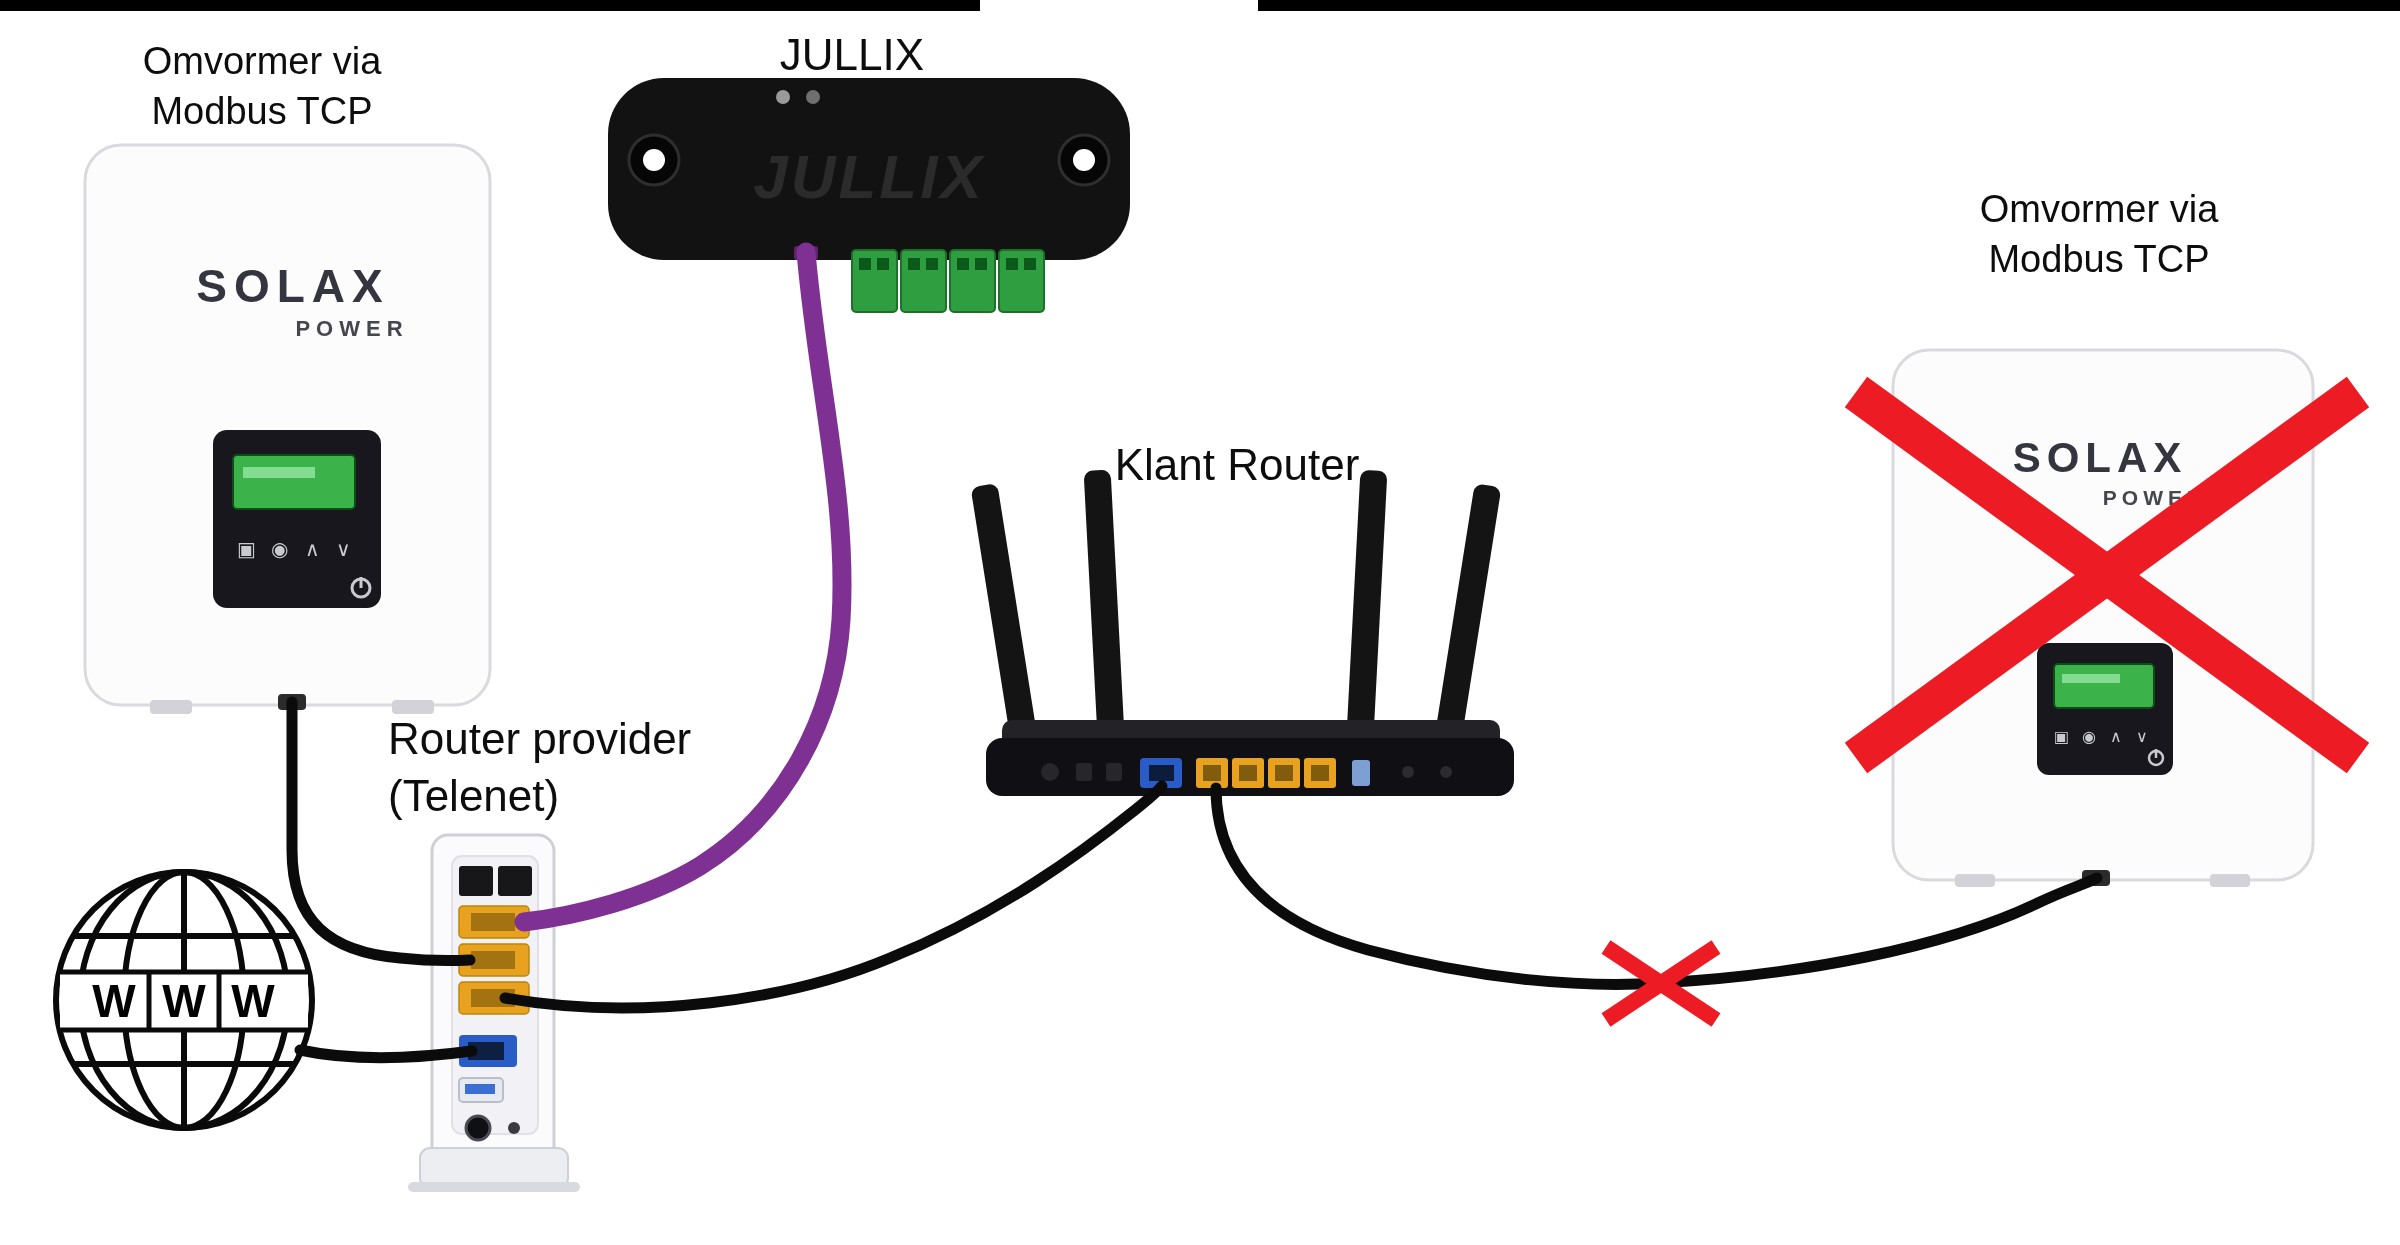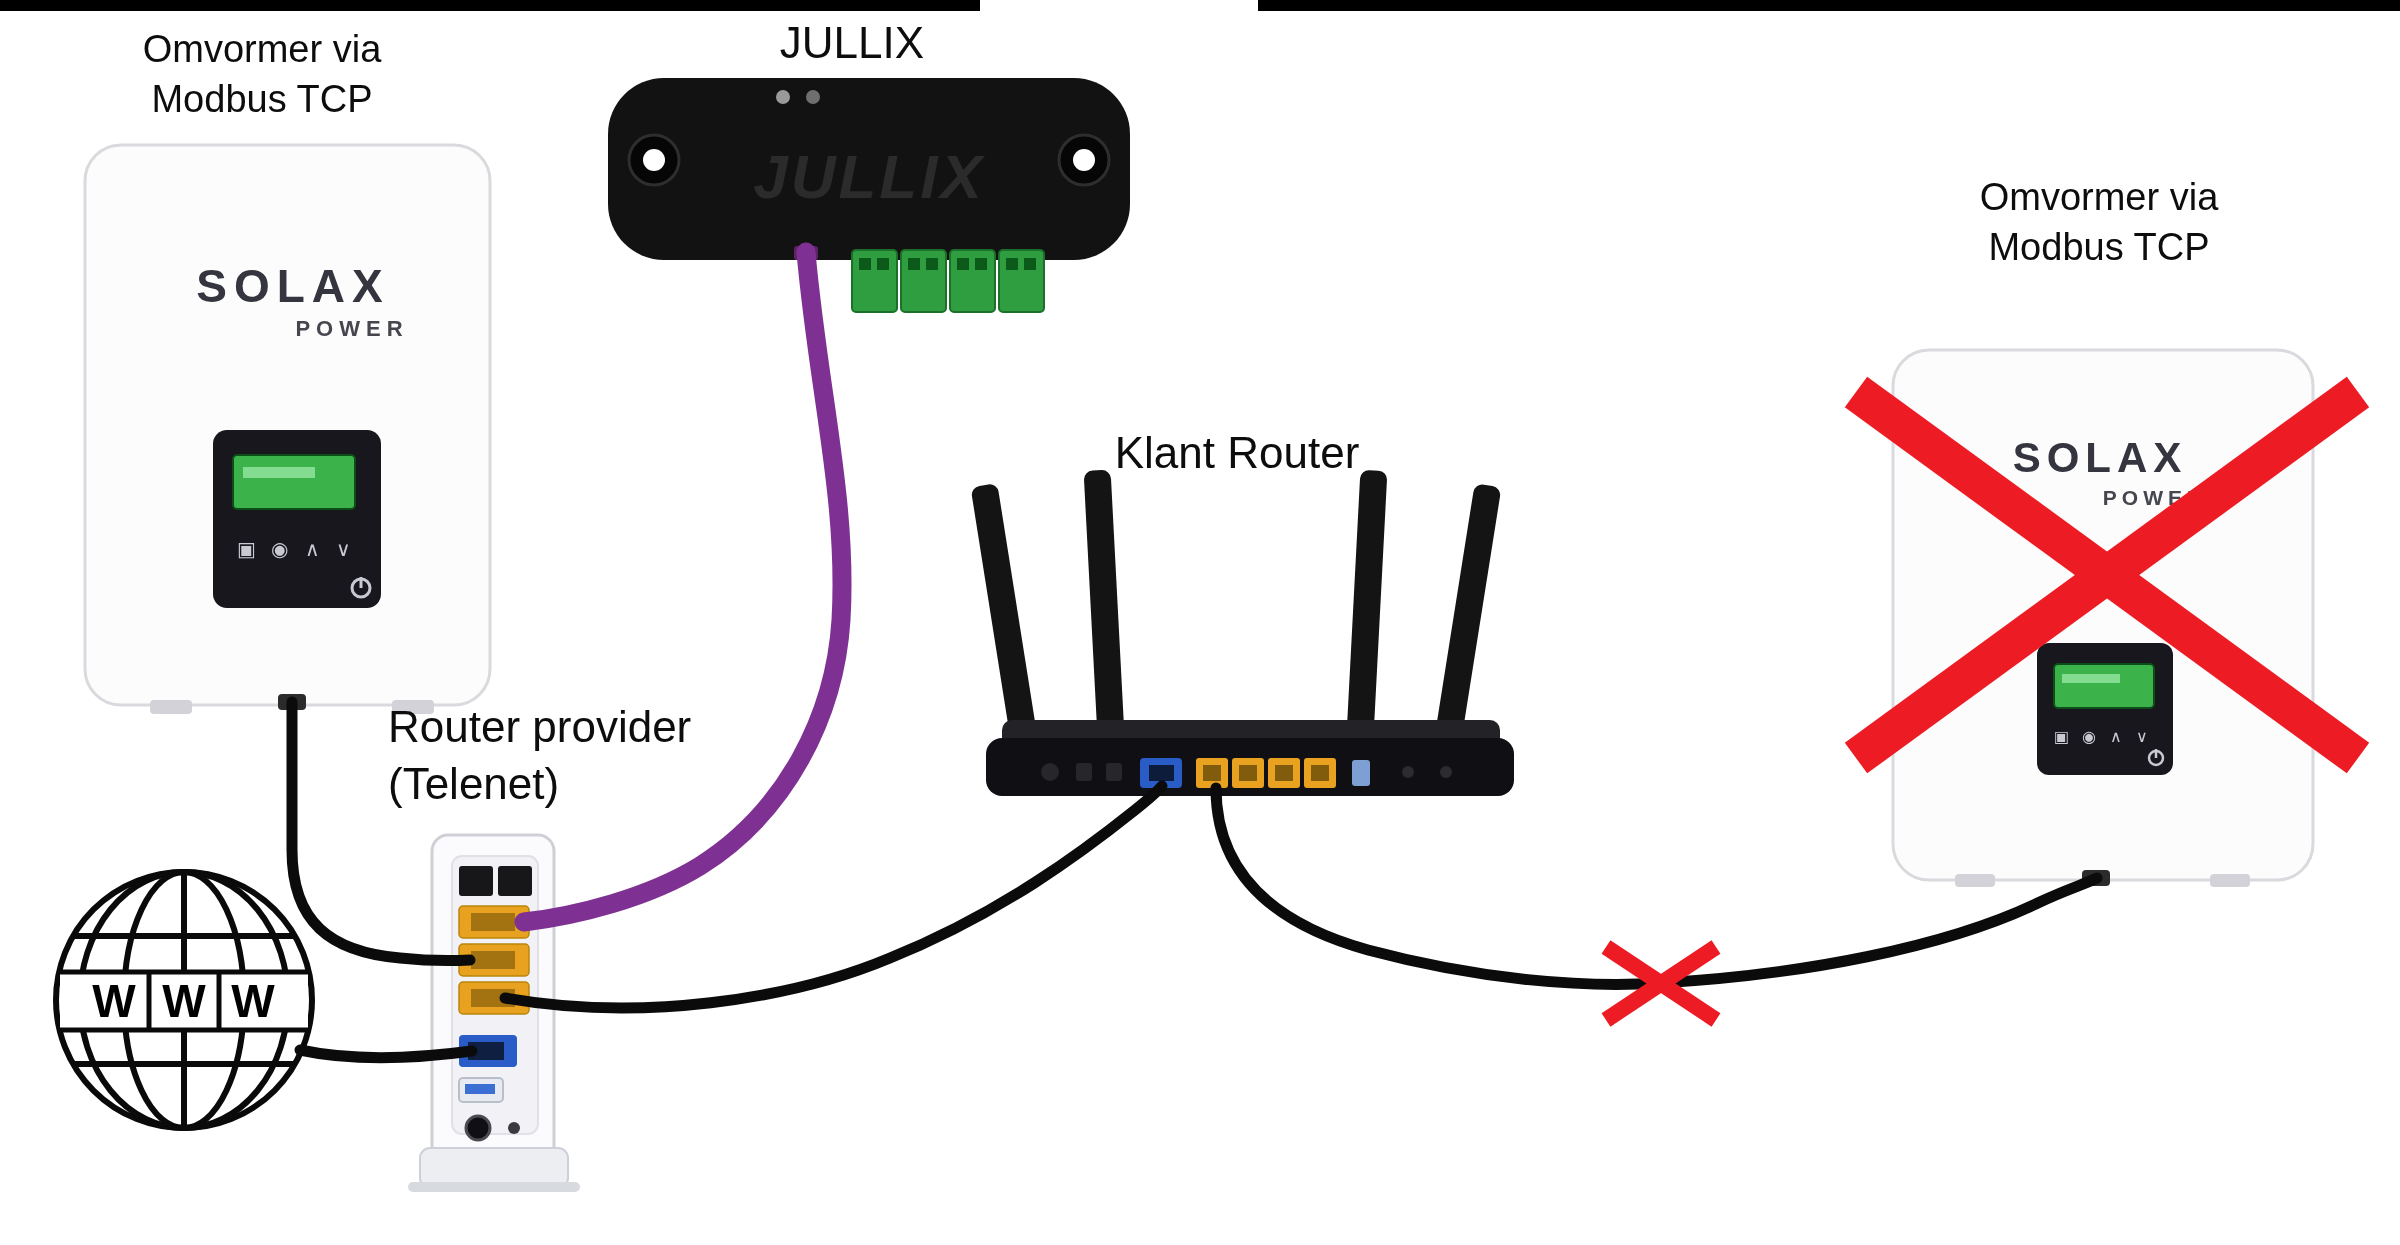--- a/index.html
+++ b/index.html
@@ -5,21 +5,21 @@
   html,body{margin:0;padding:0;}
   body{
     width:2400px;height:1245px;
     background:#ffffff;
     font-family:"Liberation Sans",sans-serif;
     position:relative;overflow:hidden;
   }
   .stage{position:absolute;left:0;top:0;width:2400px;height:1245px;}
   svg.scene{position:absolute;left:0;top:0;}
 
-  .lbl{position:absolute;color:#0d0d0d;text-align:center;}
+  .lbl{position:absolute;color:#0d0d0d;text-align:center;margin-top:12px;}
   .lbl-small{font-size:38px;line-height:1.32;}
   .lbl-big{font-size:44px;line-height:1.3;}
   .left-align{text-align:left;}
 
   
   text.brand{font-family:"Liberation Sans",sans-serif;font-weight:bold;font-size:46px;letter-spacing:7px;fill:#35353f;}
   text.brand-sub{font-family:"Liberation Sans",sans-serif;font-weight:bold;font-size:22px;letter-spacing:6px;fill:#46464f;}
   text.brand-r{font-family:"Liberation Sans",sans-serif;font-weight:bold;font-size:42px;letter-spacing:6px;fill:#35353f;}
   text.brand-sub-r{font-family:"Liberation Sans",sans-serif;font-weight:bold;font-size:21px;letter-spacing:5px;fill:#46464f;}
   text.jullix-logo{font-family:"Liberation Sans",sans-serif;font-weight:bold;font-style:italic;font-size:62px;letter-spacing:3px;fill:#2b2b2b;}

